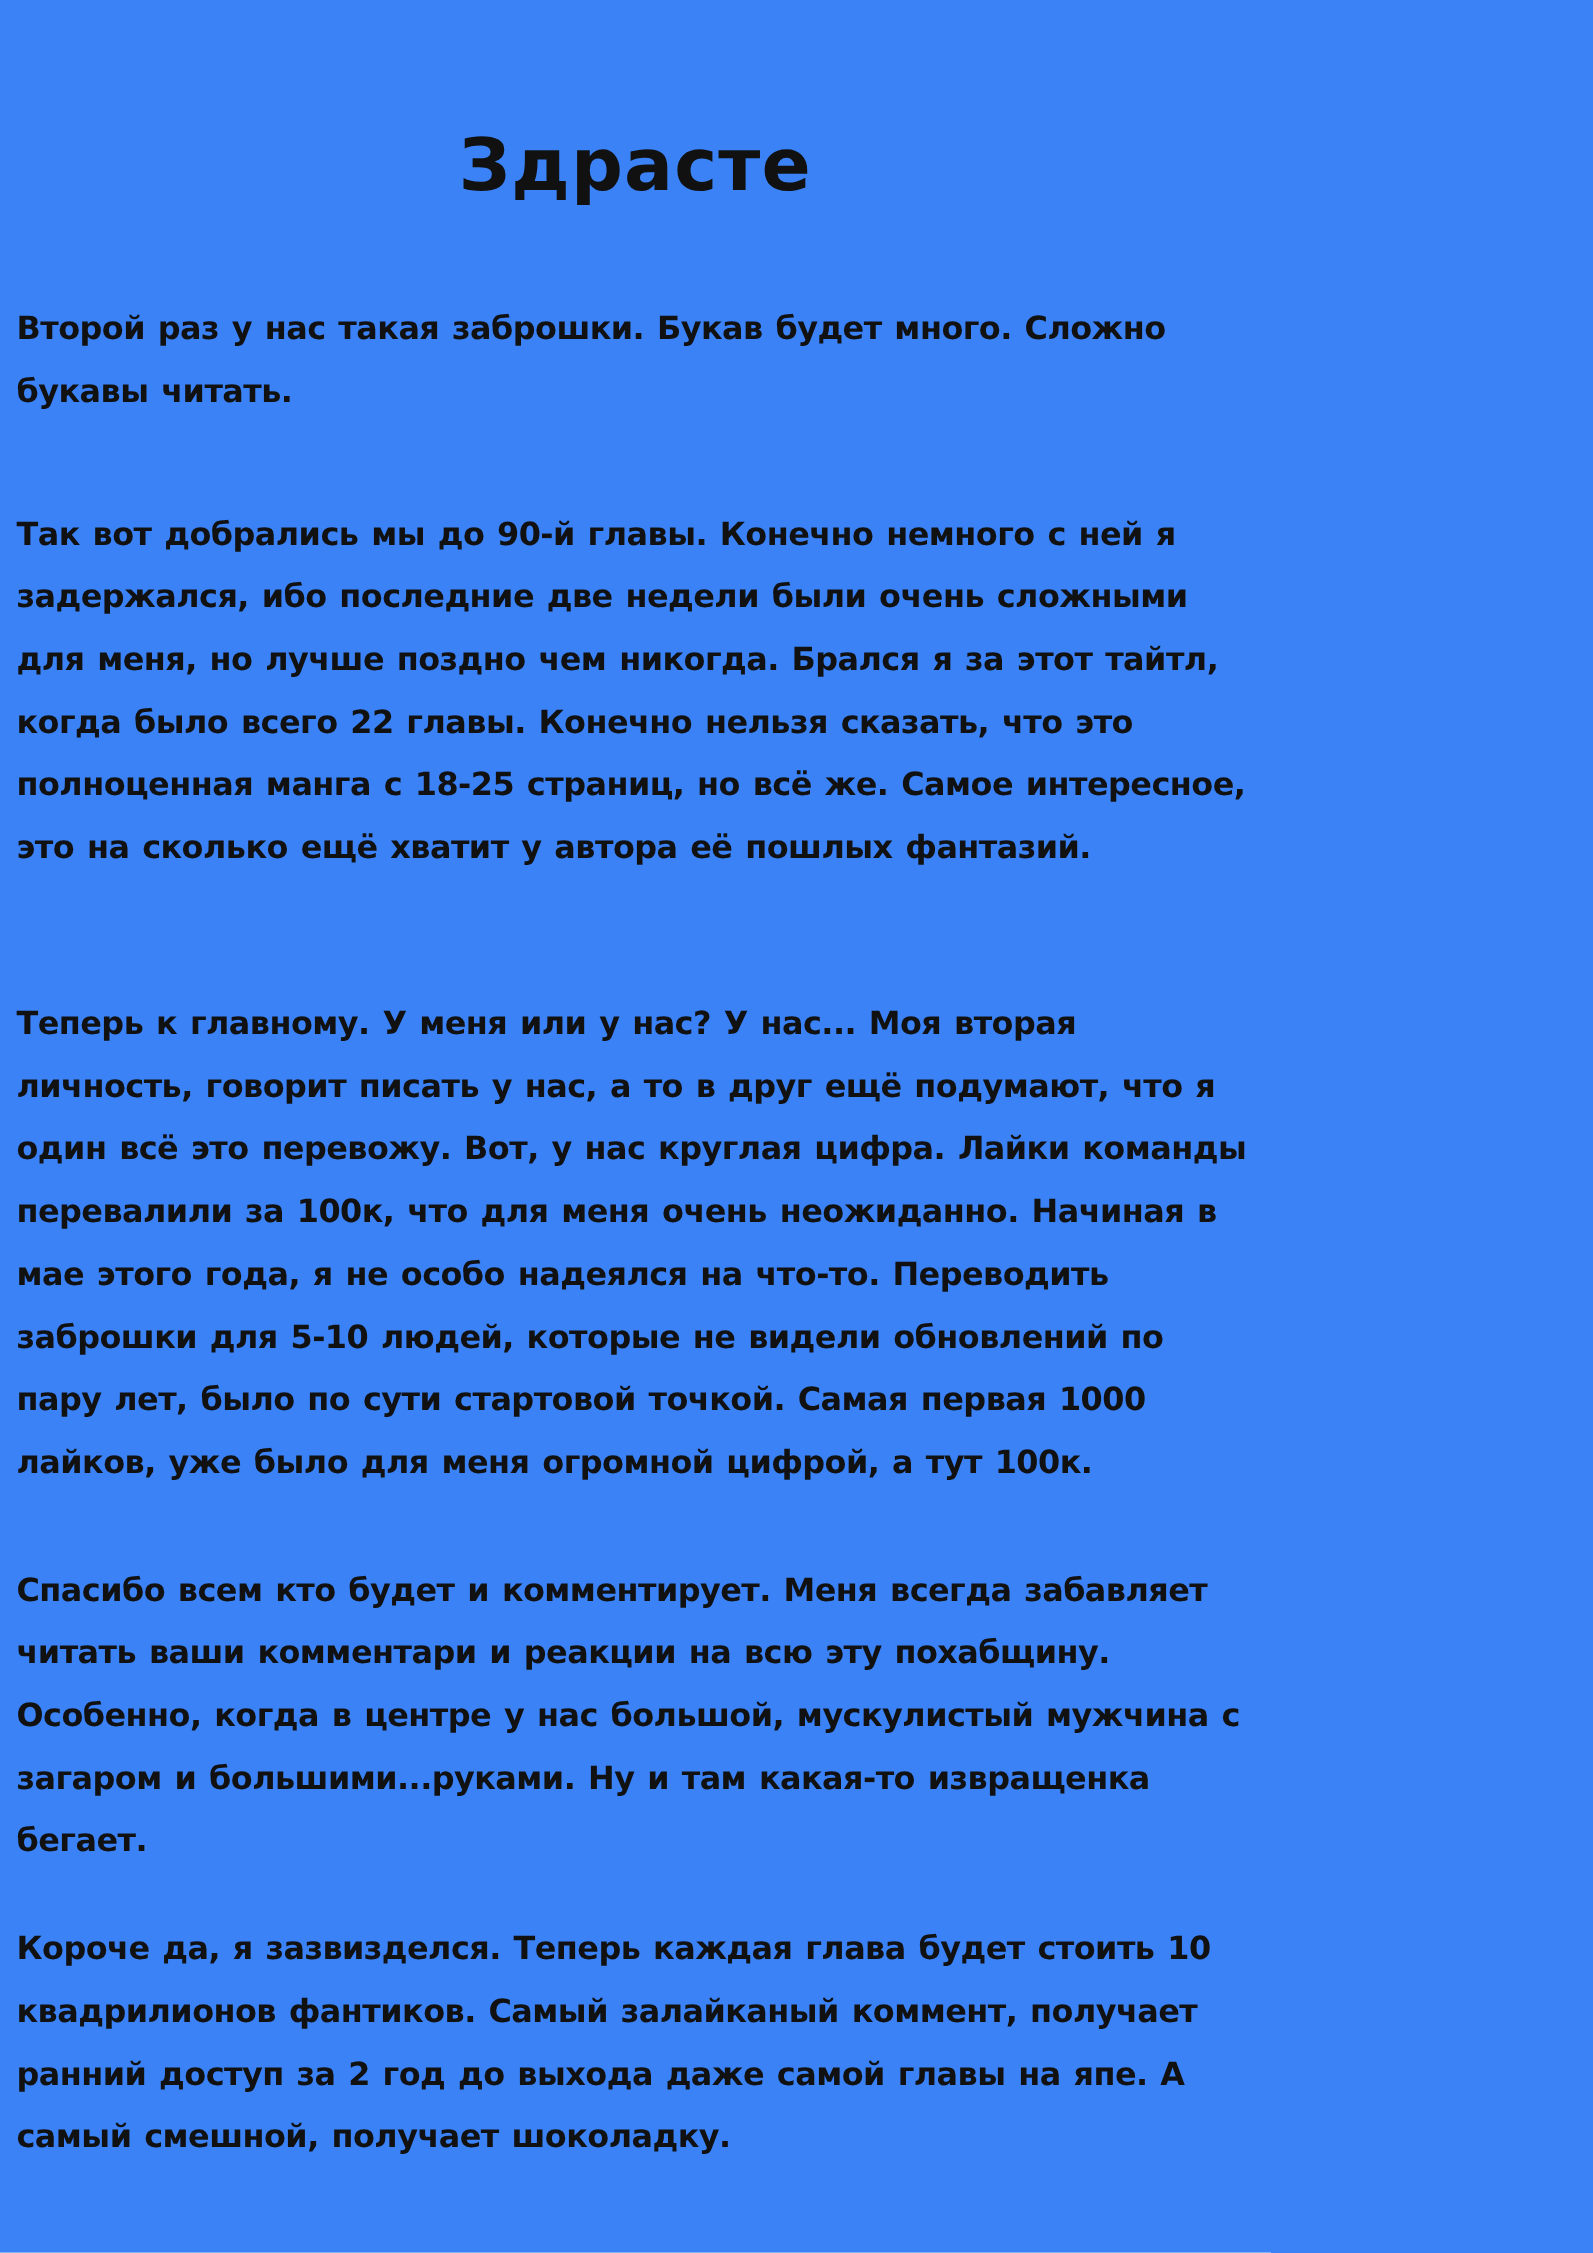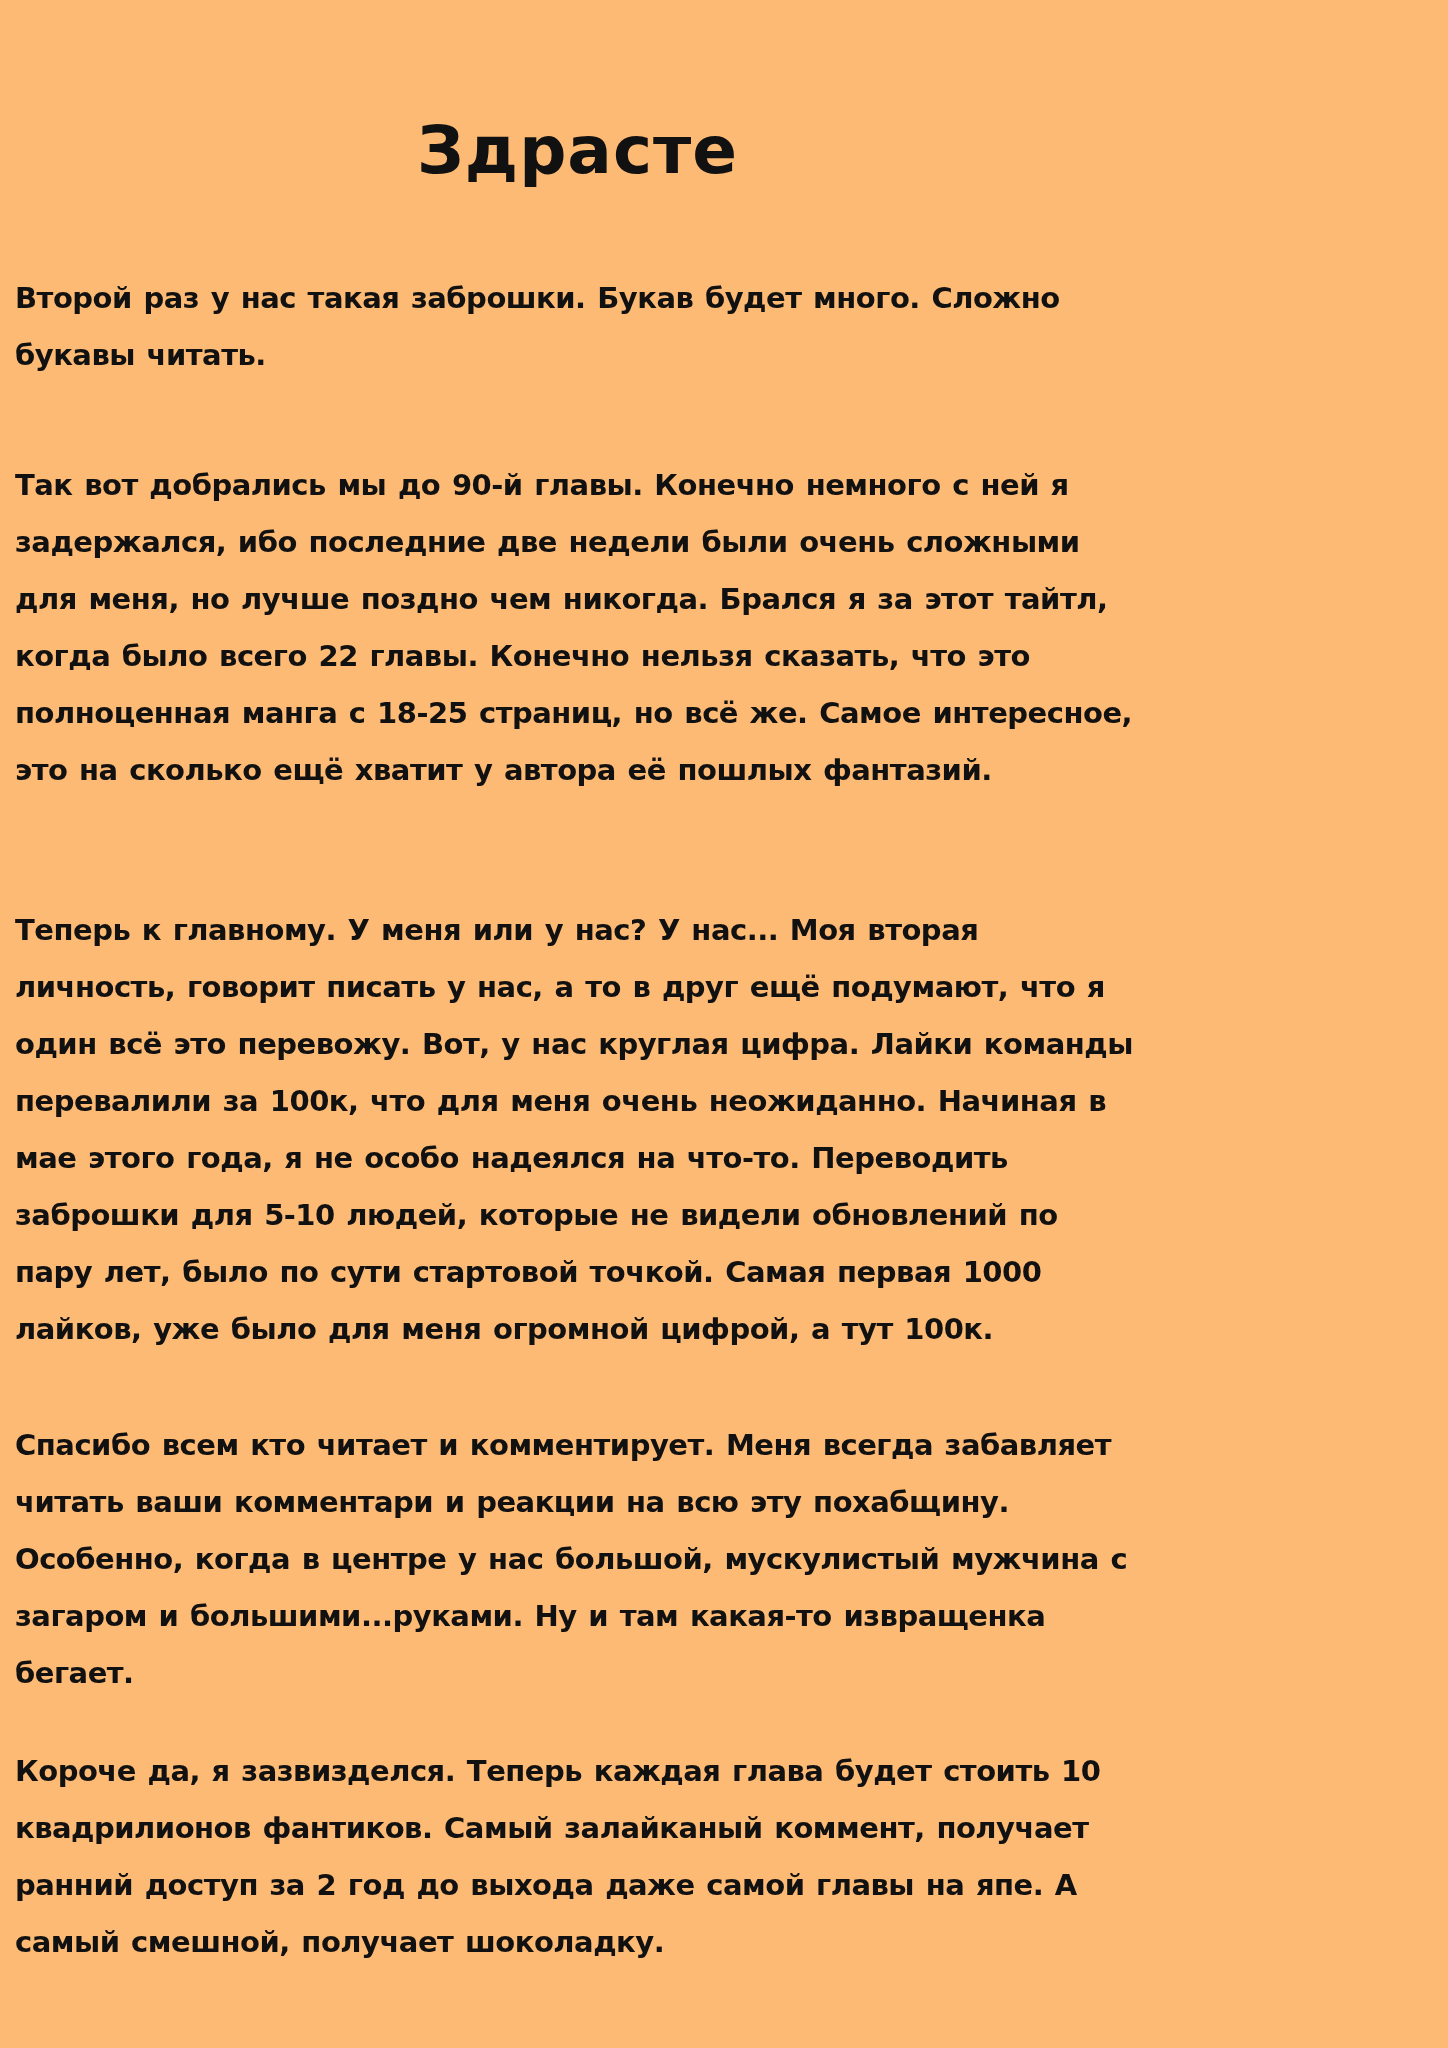--- a/index.html
+++ b/index.html
@@ -4,21 +4,21 @@
 <style>
   html, body {
     margin: 0;
     padding: 0;
     background: #ffffff;
   }
   .page {
     position: relative;
     width: 1448px;
     height: 2048px;
-    background: #fdba74;
+    background: #3b82f6;
     color: #111111;
     font-family: "DejaVu Sans", sans-serif;
     overflow: hidden;
   }
   .column {
     width: 1125px;
     padding-left: 15px;
   }
   .title {
     margin: 118px 0 0 0;
@@ -49,18 +49,18 @@
   <div class="column">
 
     <h1 class="title">Здрасте</h1>
 
     <p class="para m1">Второй раз у нас такая заброшки. Букав будет много. Сложно букавы читать.</p>
 
     <p class="para m2">Так вот добрались мы до 90-й главы. Конечно немного с ней я задержался, ибо последние две недели были очень сложными для меня, но лучше поздно чем никогда. Брался я за этот тайтл, когда было всего 22 главы. Конечно нельзя сказать, что это полноценная манга с 18-25 страниц, но всё же. Самое интересное, это на сколько ещё хватит у автора её пошлых фантазий.</p>
 
     <p class="para m3">Теперь к главному. У меня или у нас? У нас... Моя вторая личность, говорит писать у нас, а то в друг ещё подумают, что я один всё это перевожу. Вот, у нас круглая цифра. Лайки команды перевалили за 100к, что для меня очень неожиданно. Начиная в мае этого года, я не особо надеялся на что-то. Переводить заброшки для 5-10 людей, которые не видели обновлений по пару лет, было по сути стартовой точкой. Самая первая 1000 лайков, уже было для меня огромной цифрой, а тут 100к.</p>
 
-    <p class="para m4">Спасибо всем кто читает и комментирует. Меня всегда забавляет читать ваши комментари и реакции на всю эту похабщину. Особенно, когда в центре у нас большой, мускулистый мужчина с загаром и большими...руками. Ну и там какая-то извращенка бегает.</p>
+    <p class="para m4">Спасибо всем кто будет и комментирует. Меня всегда забавляет читать ваши комментари и реакции на всю эту похабщину. Особенно, когда в центре у нас большой, мускулистый мужчина с загаром и большими...руками. Ну и там какая-то извращенка бегает.</p>
 
     <p class="para m5">Короче да, я зазвизделся. Теперь каждая глава будет стоить 10 квадрилионов фантиков. Самый залайканый коммент, получает ранний доступ за 2 год до выхода даже самой главы на япе. А самый смешной, получает шоколадку.</p>
 
   </div>
 </div>
 
 </body></html>

